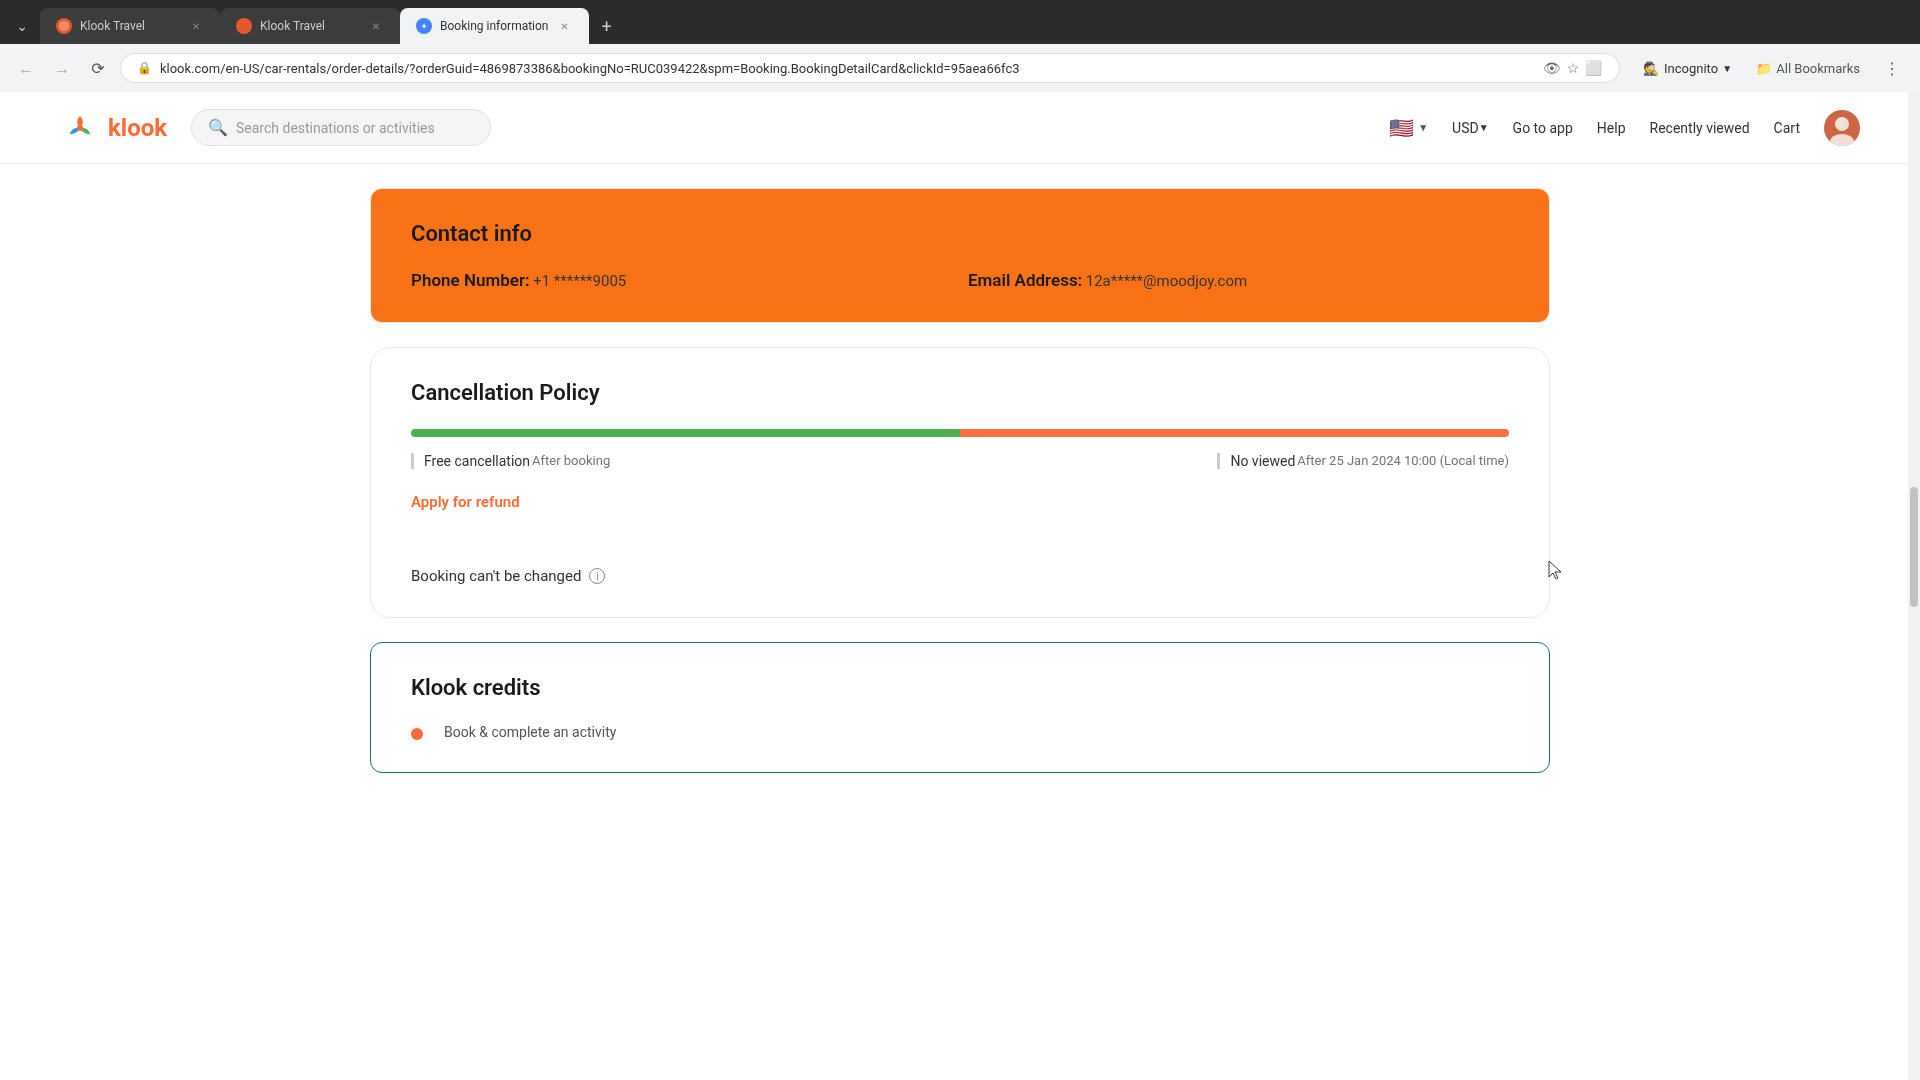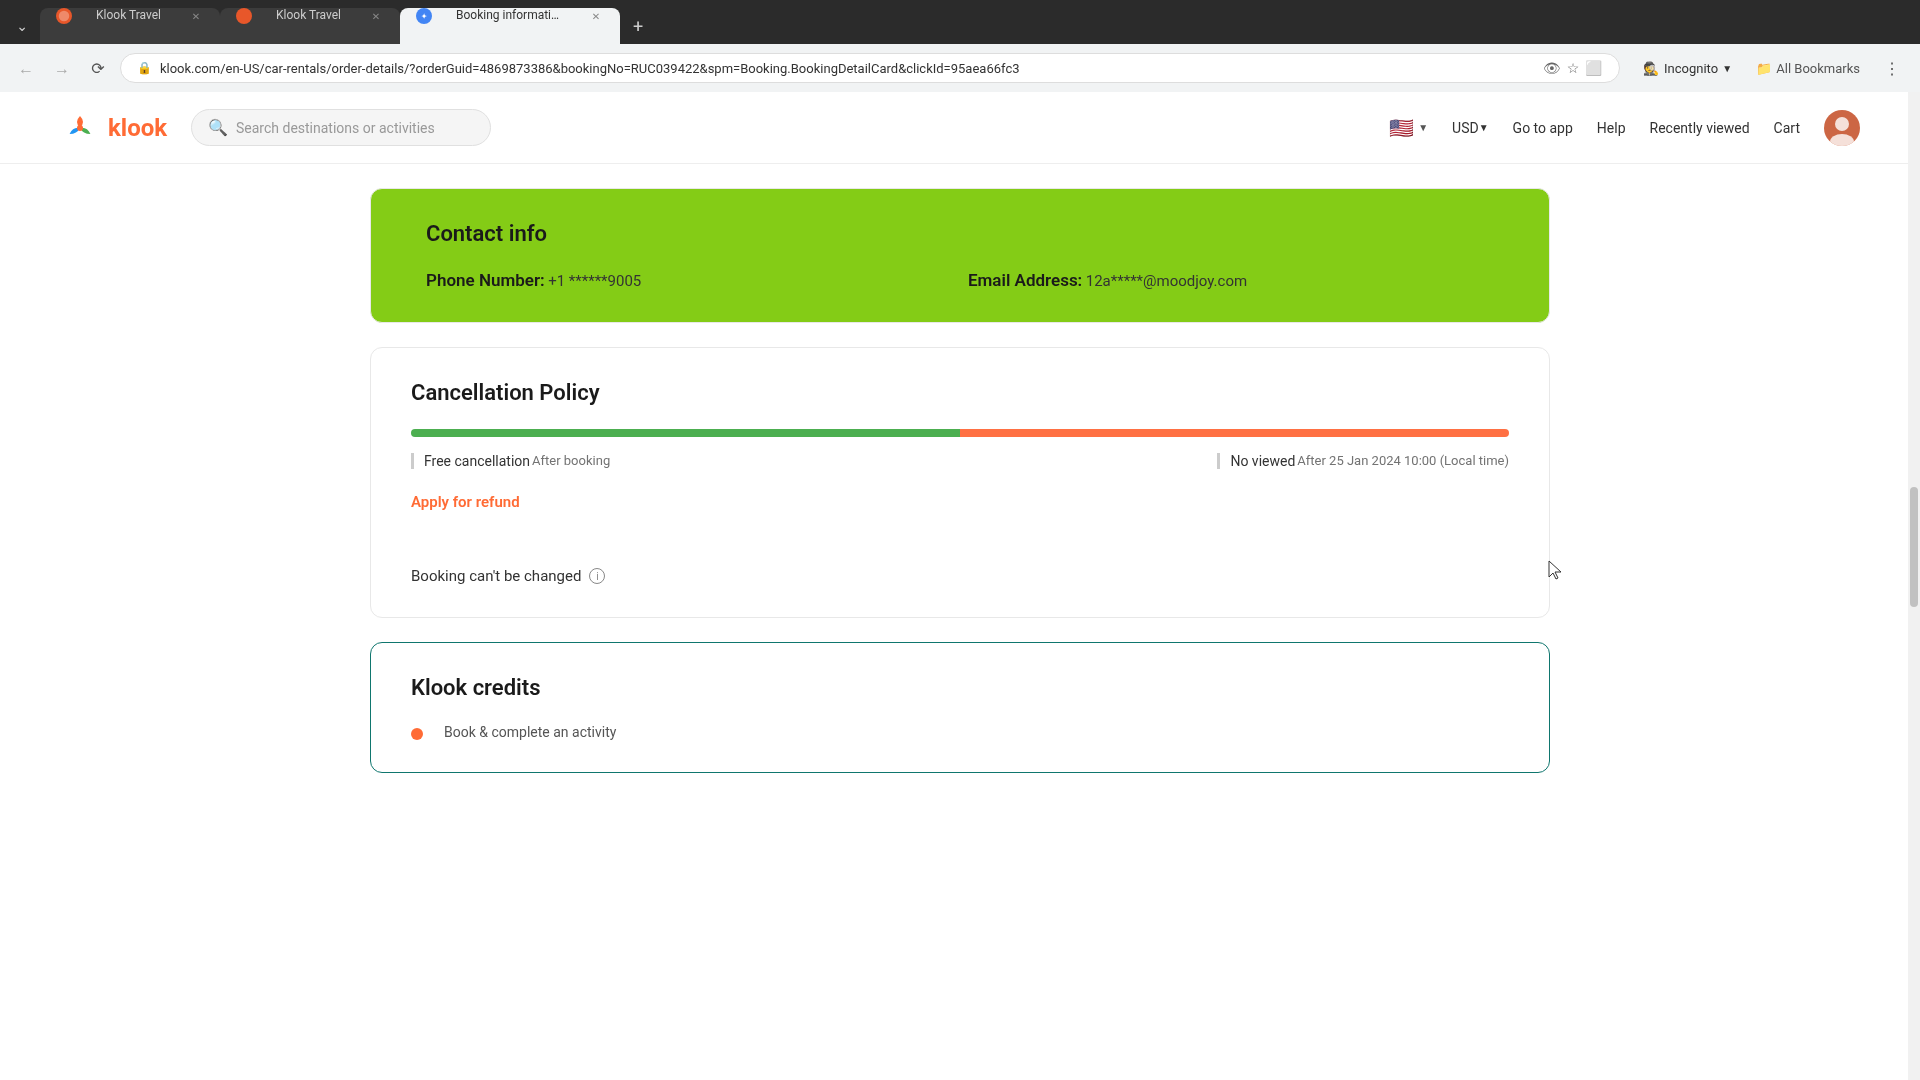--- a/index.html
+++ b/index.html
@@ -1,21 +1,21 @@
 <!DOCTYPE html>
 <html><head>
   <meta charset="utf-8">
   <style>
     * { margin: 0; padding: 0; box-sizing: border-box; }
     body { font-family: -apple-system, BlinkMacSystemFont, 'Segoe UI', Roboto, sans-serif; background: #f5f5f5; font-size: 14px; color: #333; }
 
     
     .browser-chrome { background: #3c3c3c; width: 1920px; }
     .tab-bar { background: #2b2b2b; display: flex; align-items: center; padding: 8px 0 0 8px; gap: 0; height: 44px; }
-    .tab { display: flex; align-items: flex-start; padding: 0 16px; height: 36px; border-radius: 8px 8px 0 0; font-size: 12px; color: #ccc; gap: 24px; min-width: 180px; max-width: 220px; cursor: pointer; background: #3c3c3c; position: relative; }
+    .tab { display: flex; align-items: center; padding: 0 16px; height: 36px; border-radius: 8px 8px 0 0; font-size: 12px; color: #ccc; gap: 8px; min-width: 180px; max-width: 220px; cursor: pointer; background: #3c3c3c; position: relative; }
     .tab.active { background: #f1f3f4; color: #333; }
     .tab-favicon { width: 16px; height: 16px; border-radius: 50%; flex-shrink: 0; }
     .tab-title { flex: 1; white-space: nowrap; overflow: hidden; text-overflow: ellipsis; font-size: 12px; }
     .tab-close { width: 16px; height: 16px; border-radius: 50%; display: flex; align-items: center; justify-content: center; font-size: 10px; color: #888; cursor: pointer; flex-shrink: 0; }
     .new-tab-btn { width: 28px; height: 28px; border-radius: 50%; display: flex; align-items: center; justify-content: center; color: #ccc; font-size: 18px; cursor: pointer; margin-left: 4px; }
     .tab-overflow { width: 28px; height: 28px; display: flex; align-items: center; justify-content: center; color: #ccc; cursor: pointer; border-radius: 50%; margin-right: 4px; }
 
     .address-bar-row { background: #f1f3f4; display: flex; align-items: center; padding: 6px 12px; gap: 8px; height: 48px; }
     .nav-btn { width: 28px; height: 28px; border-radius: 50%; display: flex; align-items: center; justify-content: center; color: #555; font-size: 16px; cursor: pointer; }
     .nav-btn.disabled { color: #aaa; cursor: default; }
@@ -41,30 +41,30 @@
     .flag-btn { display: flex; align-items: center; gap: 4px; cursor: pointer; font-size: 14px; }
     .flag { font-size: 20px; }
     .currency-btn { display: flex; align-items: center; cursor: pointer; font-size: 14px; color: #333; text-align: right; }
     .nav-link { color: #333; font-size: 14px; cursor: pointer; text-decoration: none; }
     .user-avatar { width: 36px; height: 36px; border-radius: 50%; background: #ff6b35; overflow: hidden; cursor: pointer; }
 
     
     .main-content { max-width: 1220px; margin: 0 auto; padding: 0 20px; }
 
     
-    .info-card { background: #84cc16; border-radius: 12px; border: 1px solid #e8e8e8; margin-bottom: 24px; padding: 32px 55px; }
+    .info-card { background: #f97316; border-radius: 12px; border: 1px solid #e8e8e8; margin-bottom: 24px; padding: 32px 40px; }
 
     
     .section-title { font-size: 22px; font-weight: 600; color: #1a1a1a; margin-bottom: 24px; }
     .contact-grid { display: grid; grid-template-columns: 1fr 1fr; gap: 16px; }
     .contact-item label { font-weight: 600; color: #1a1a1a; font-size: 17px; }
     .contact-item span { color: #333; font-size: 15px; }
 
     
-    .policy-card { background: white; border-radius: 12px; border: 1px solid #e8e8e8; margin-bottom: 24px; padding: 32px 40px; }
+    .policy-card { background: white; border-radius: 20px; border: 1px solid #e8e8e8; margin-bottom: 24px; padding: 32px 40px; }
     .policy-bar { display: flex; height: 8px; border-radius: 4px; overflow: hidden; margin: 20px 0 16px; width: 100%; }
     .bar-green { background: #4caf50; flex: 1; }
     .bar-orange { background: #ff7043; flex: 1; }
     .policy-labels { display: flex; justify-content: space-between; margin-bottom: 24px; }
     .policy-label { display: flex; gap: 2px; }
     .policy-label-border { border-left: 3px solid #ccc; padding-left: 10px; }
     .policy-label-text { font-size: 14px; color: #333; }
     .policy-label-sub { font-size: 13px; color: #737373; }
     .apply-refund { font-size: 15px; font-weight: 600; color: #ff6b35; cursor: pointer; margin-bottom: 24px; display: inline-block; }
     .booking-change { display: flex; align-items: center; gap: 8px; font-size: 15px; color: #333; margin-top: 8px; }

